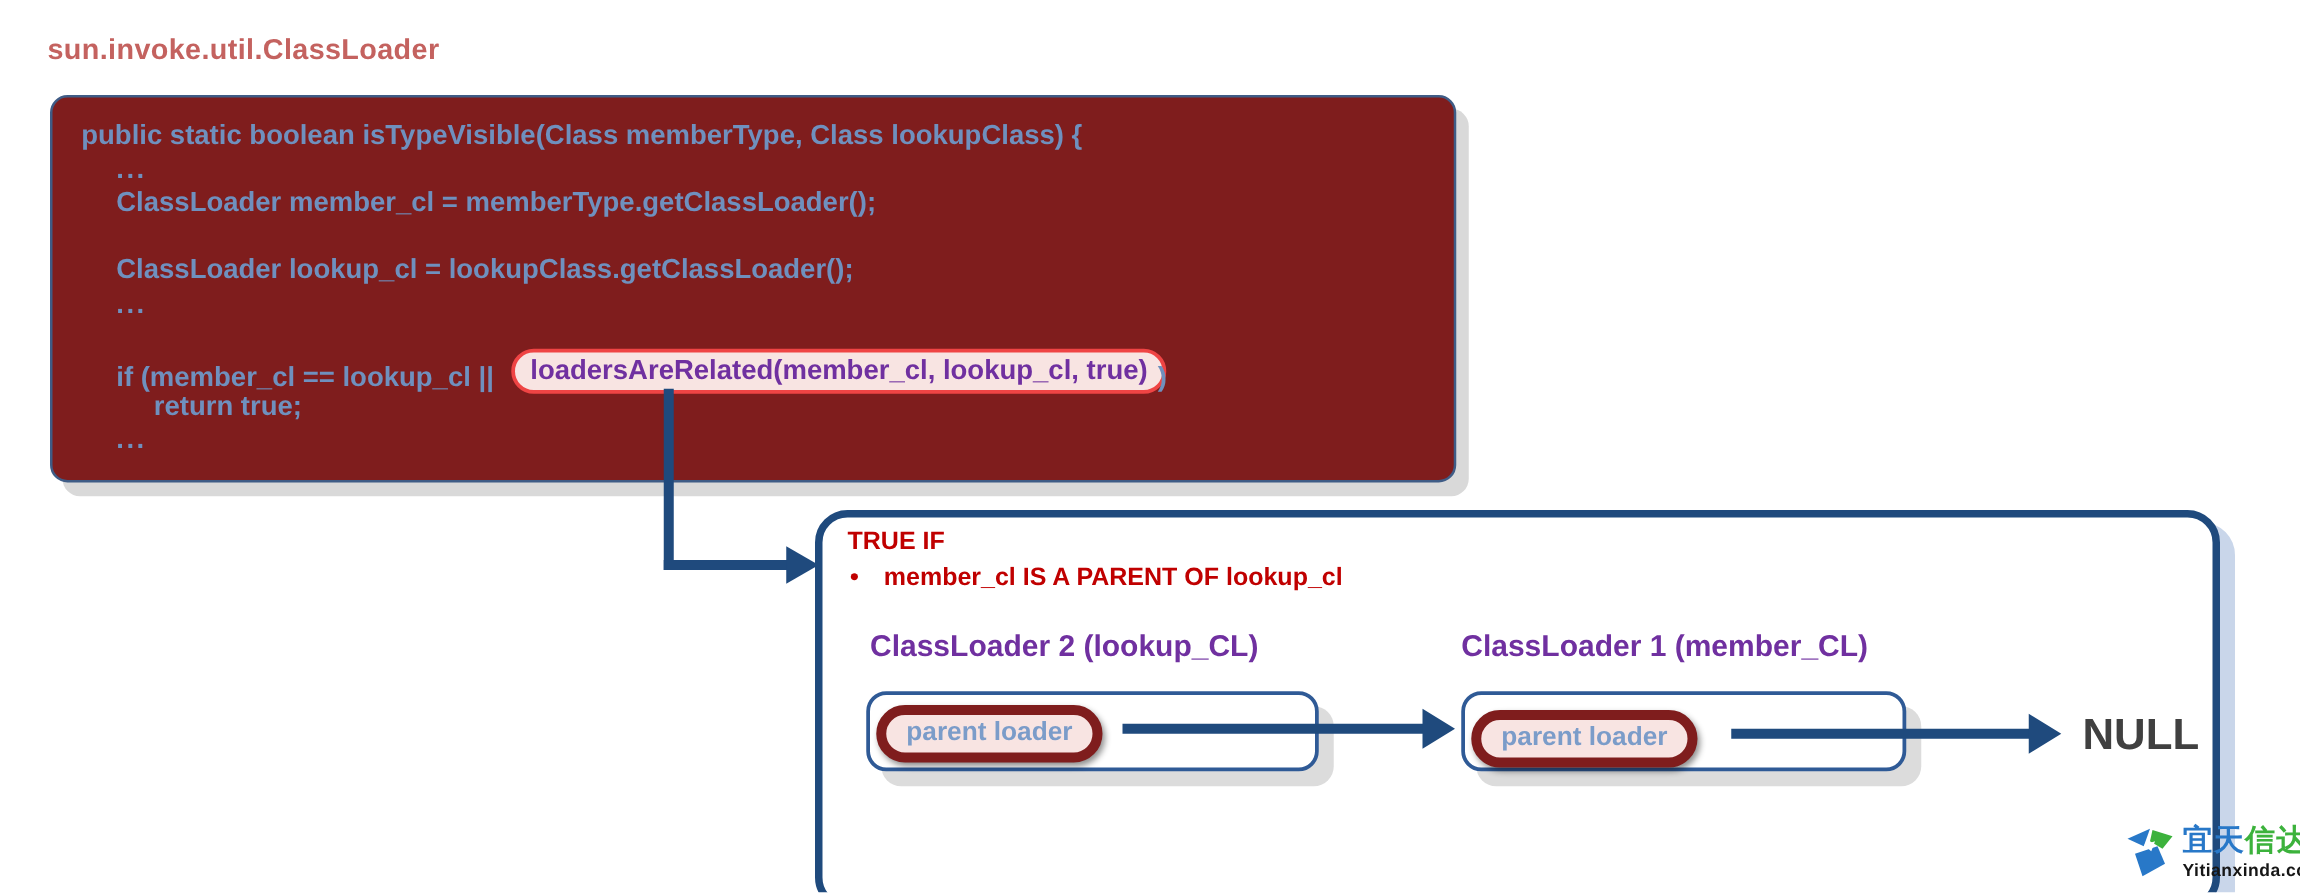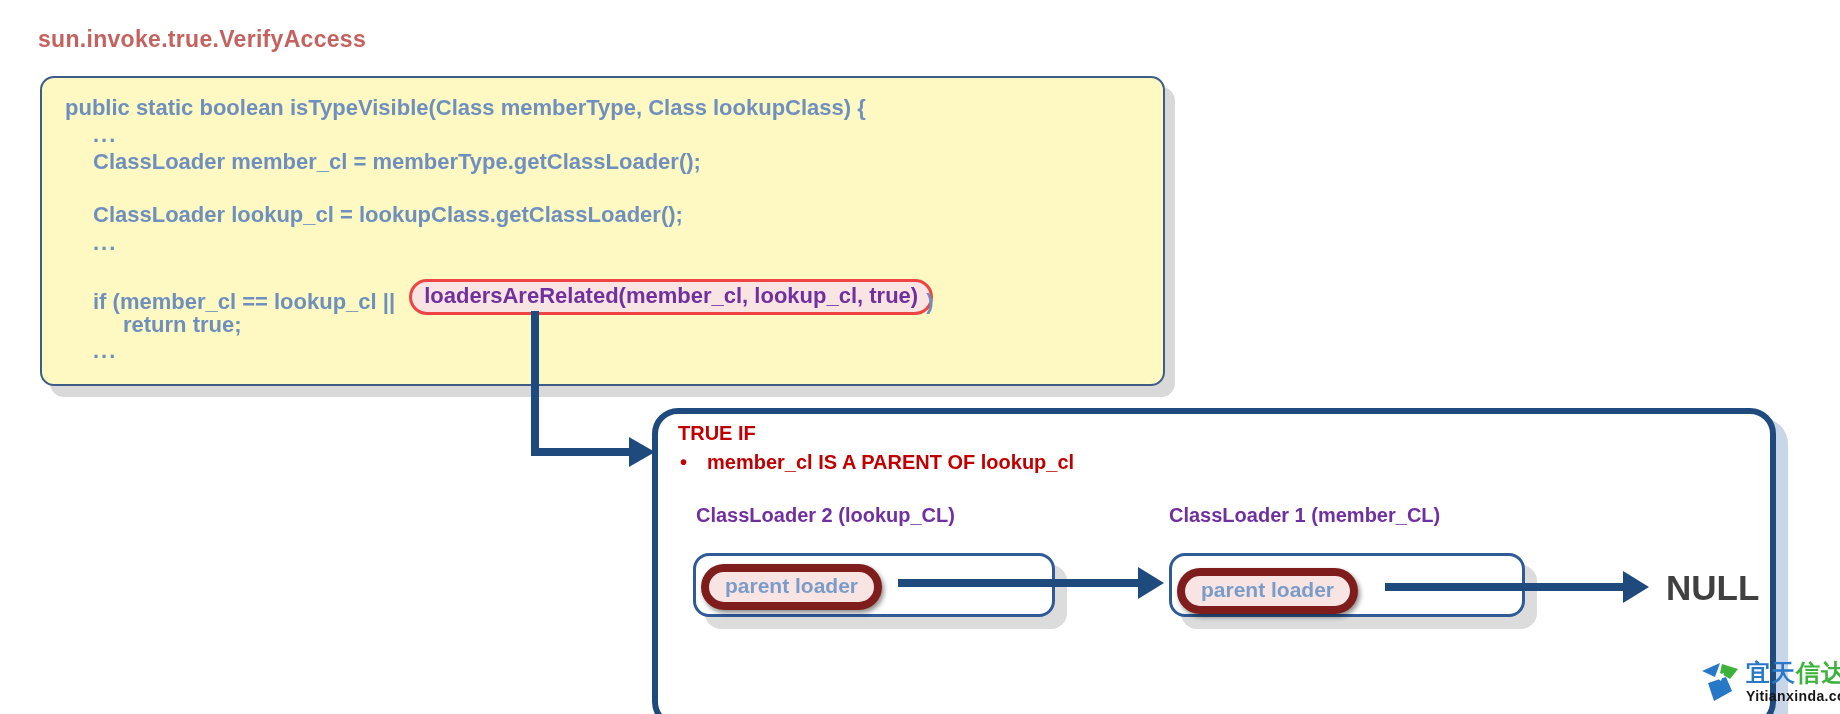--- a/index.html
+++ b/index.html
@@ -8,21 +8,21 @@
     position:relative; width:1840px; height:714px; background:#ffffff;
     font-family:"Liberation Sans", sans-serif; font-weight:bold; overflow:hidden;
   }
   .slide-title {
     position:absolute; left:38px; top:26px;
     font-size:23px; color:#c4625f; letter-spacing:0.3px;
   }
   
   .code-box {
     position:absolute; left:40px; top:76px; width:1125px; height:310px;
-    background:#fef9c3; border:2px solid #3f5c86; border-radius:14px;
+    background:#7f1d1d; border:2px solid #3f5c86; border-radius:14px;
     box-shadow:10px 11px 0 #d9d9d9;
   }
   .code-line {
     position:absolute; font-size:22px; color:#6f90be; white-space:pre;
   }
   .dots { letter-spacing:2px; }
   .if-line { display:flex; align-items:flex-end; }
   .hl-pill {
     display:inline-block; margin-left:8px;
     background:#f8e4e2; border:3px solid #ef4444; border-radius:999px;
@@ -37,21 +37,21 @@
     border-left:26px solid #1f4a7d; border-top:15px solid transparent; border-bottom:15px solid transparent;
   }
   
   .callout {
     position:absolute; left:652px; top:408px; width:1124px; height:320px;
     background:#ffffff; border:6px solid #1f4a7d; border-radius:26px;
     box-shadow:12px 10px 0 #c9d6ea;
   }
   .true-if { position:absolute; left:20px; top:8px; font-size:20px; color:#c00000; }
   .bullet-row { position:absolute; left:22px; top:37px; display:flex; gap:20px; font-size:20px; color:#c00000; }
-  .cl-label { position:absolute; top:90px; font-size:20px; color:#7030a0; }
+  .cl-label { position:absolute; top:90px; font-size:24px; color:#7030a0; }
   .cl-label-2 { left:38px; }
   .cl-label-1 { left:511px; }
   .loader-box {
     position:absolute; top:139px; height:64px; background:#ffffff;
     border:3px solid #2f5a96; border-radius:16px; box-shadow:12px 12px 0 #dcdcdc;
   }
   .loader-box-2 { left:35px;  width:362px; }
   .loader-box-1 { left:511px; width:356px; }
   .arrow-bar  { position:absolute; height:8px; background:#1f4a7d; }
   .arrow-head {
@@ -78,21 +78,21 @@
   .logo-cn { font-size:24px; line-height:1.15; letter-spacing:1px; white-space:nowrap; }
   .logo-cn .cn-blue  { color:#2878c8; }
   .logo-cn .cn-green { color:#3cb23c; }
   .logo-domain { font-size:14px; color:#161616; letter-spacing:0.4px; margin-top:1px; }
 </style>
 </head>
 <body>
 
 <div class="page">
 
-  <div class="slide-title">sun.invoke.true.VerifyAccess</div>
+  <div class="slide-title">sun.invoke.util.ClassLoader</div>
 
   <div class="code-box">
     <div class="code-line" style="left:23px; top:17px;">public static boolean isTypeVisible(Class memberType, Class lookupClass) {</div>
     <div class="code-line dots" style="left:51px; top:44px;">...</div>
     <div class="code-line" style="left:51px; top:124px;">ClassLoader lookup_cl = lookupClass.getClassLoader();</div>
     <div class="code-line" style="left:51px; top:71px;">ClassLoader member_cl = memberType.getClassLoader();</div>
     <div class="code-line dots" style="left:51px; top:152px;">...</div>
     <div class="code-line if-line" style="left:51px; top:201px;">
       <span>if (member_cl == lookup_cl || </span>
       <span class="hl-pill">loadersAreRelated(member_cl, lookup_cl, true)</span>

